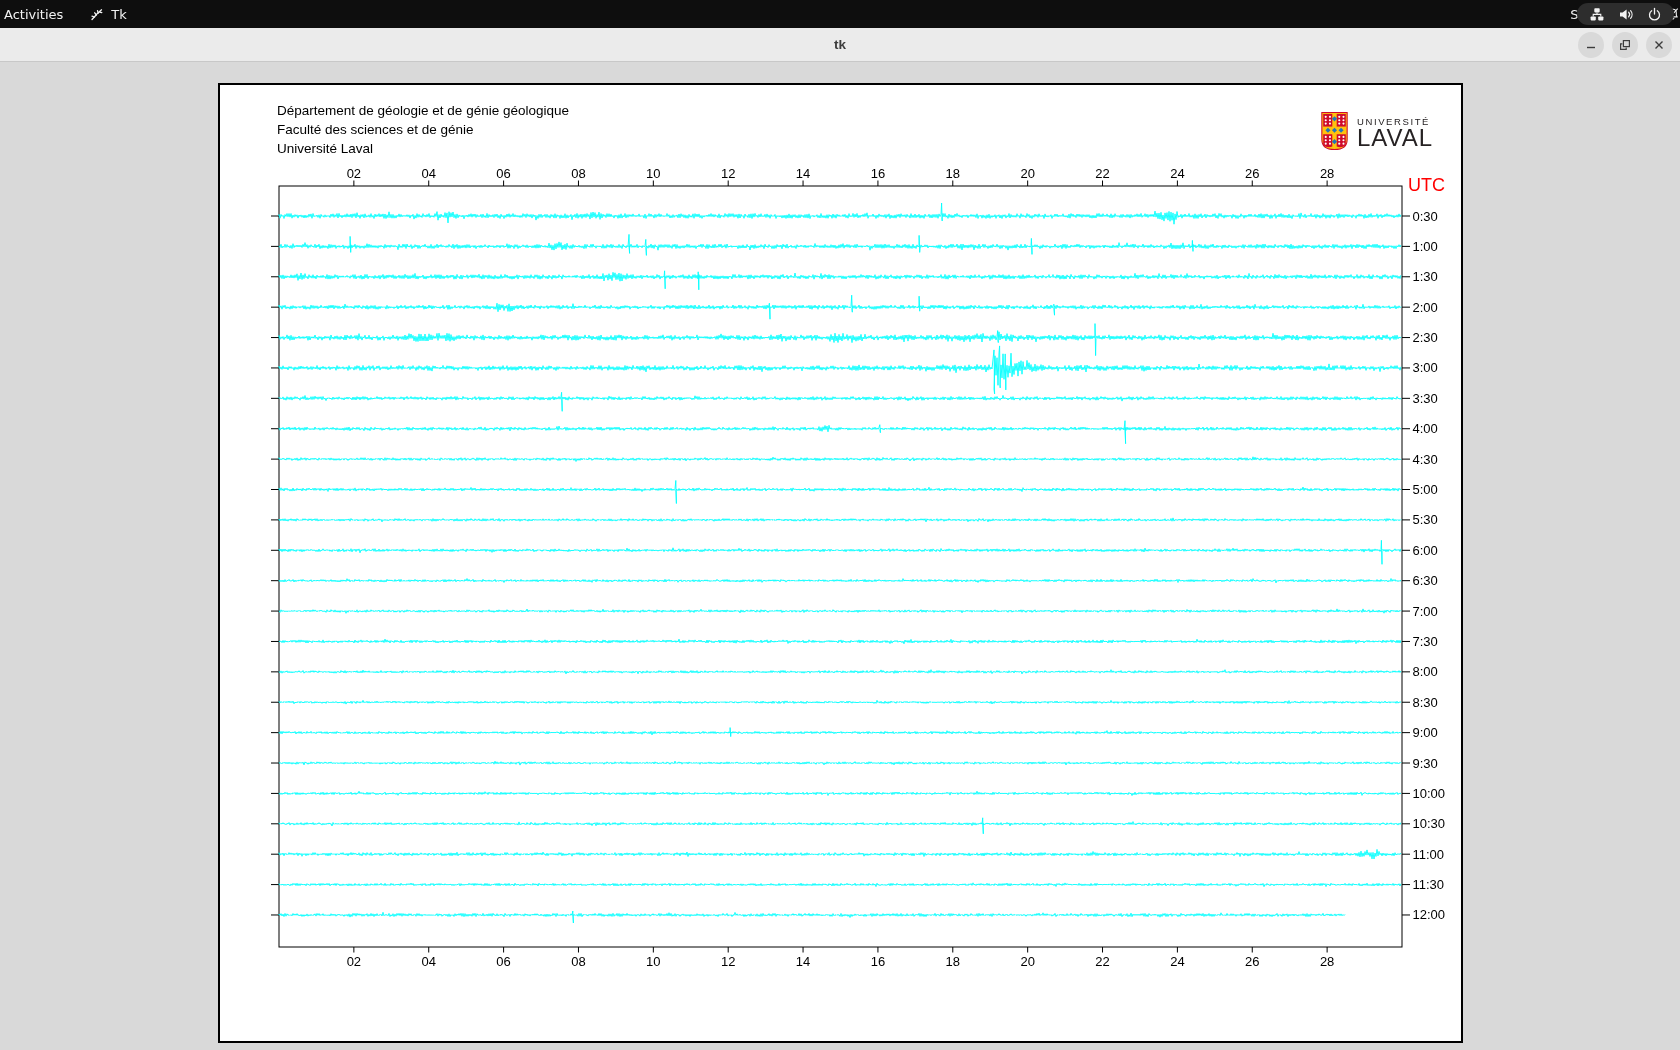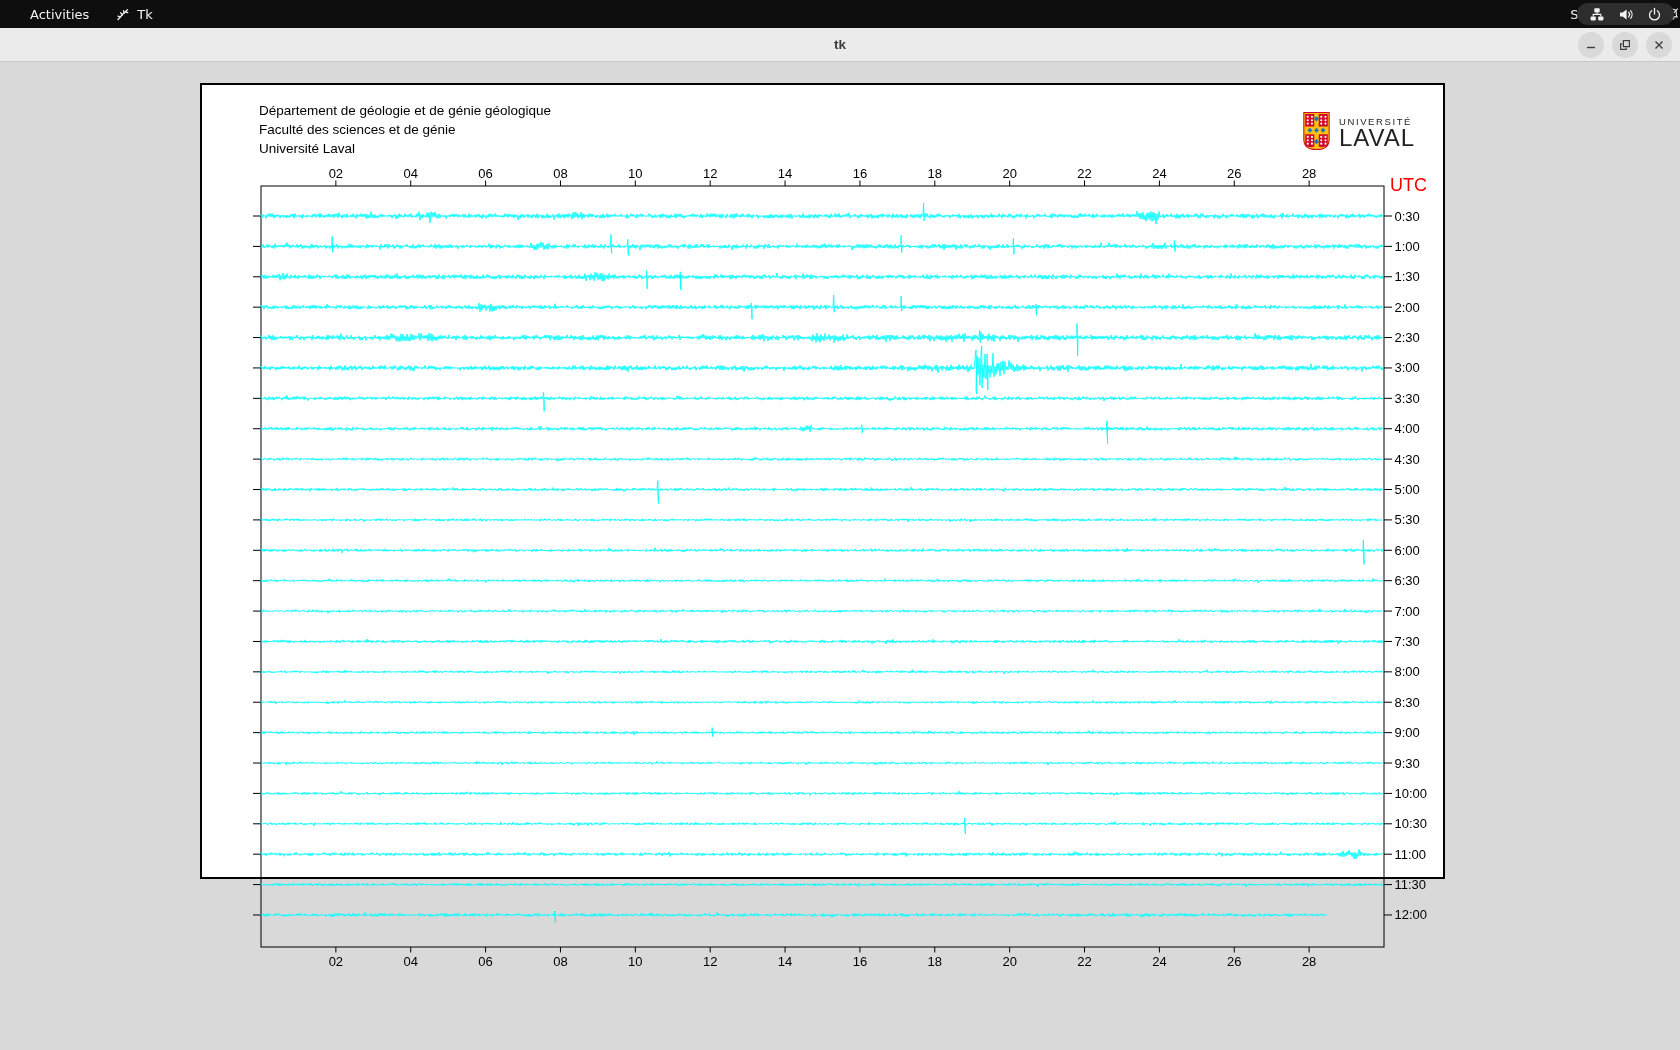--- a/index.html
+++ b/index.html
@@ -4,42 +4,42 @@
 <style>
   * { margin:0; padding:0; box-sizing:border-box; }
   html,body { width:1680px; height:1050px; overflow:hidden; background:#d9d9d9;
               font-family:"Liberation Sans", sans-serif; }
   .screen { position:relative; width:1680px; height:1050px; }
 
   
   .topbar { position:absolute; left:0; top:0; width:1680px; height:28px; background:#0e0e0e;
             display:flex; align-items:center; color:#f2f2f2; font-family:"DejaVu Sans",sans-serif;
             font-size:13px; }
-  .tb-left { display:flex; align-items:center; gap:26px; padding-left:30px; }
+  .tb-left { display:flex; align-items:center; gap:26px; padding-left:4px; }
   .tb-item { background:none; border:none; color:#f2f2f2; font:inherit; cursor:default; }
   .tb-app { display:flex; align-items:center; gap:7px; }
   .tb-center { position:absolute; left:0; right:0; top:0; height:28px; display:flex;
                align-items:center; justify-content:flex-end; gap:9px; pointer-events:none; }
   .tb-center button { pointer-events:auto; display:flex; align-items:center; gap:9px; }
   .tb-right { position:absolute; right:6px; top:3px; }
   .tb-pill { display:flex; align-items:center; gap:13px; background:#2d2d2d; border-radius:12px;
              height:22px; padding:0 12px; }
   .tb-pill svg, .tb-center svg, .tb-app svg { display:block; }
 
   
   .titlebar { position:absolute; left:0; top:28px; width:1680px; height:34px; background:#ebebeb;
               border-bottom:1px solid #c8c8c8; display:flex; align-items:center; justify-content:center; }
   .wtitle { font-size:13.5px; font-weight:bold; color:#3c3c3c; }
   .win-controls { position:absolute; right:8px; top:4px; display:flex; gap:8px; }
   .win-btn { width:26px; height:26px; border-radius:50%; background:#d9d9d9; border:none;
              display:flex; align-items:center; justify-content:center; cursor:default; }
 
   
   .desktop-area { position:absolute; left:0; top:62px; width:1680px; height:988px; background:#d9d9d9; }
-  .canvas { position:absolute; left:200px; top:21px; width:1245px; height:796px; background:#fff;
+  .canvas { position:absolute; left:218px; top:21px; width:1245px; height:960px; background:#fff;
             border:2px solid #000; }
   .hdr { position:absolute; left:57px; top:16px; font-size:13.5px; line-height:19px; color:#000; }
   .ctitle { position:absolute; left:0; top:33px; width:1241px; text-align:center; font-size:17.5px; color:#000; }
   .logo { position:absolute; left:1085px; top:27px; display:flex; gap:9px; align-items:flex-start;padding-left:16px; }
   .logo-text { padding-top:4px; color:#262223; }
   .logo-u { font-size:9.5px; letter-spacing:1.6px; font-weight:500; }
   .logo-l { font-size:24px; letter-spacing:1px; font-weight:400; line-height:22px; }
   .utc { position:absolute; left:1188px; top:90px; font-size:18px; color:#ff0000; }
   .xlabel { position:absolute; left:0; top:901px; width:1241px; text-align:center; font-size:16px; color:#000; }
   #plot { position:absolute; left:0; top:0; width:1241px; height:956px; }

